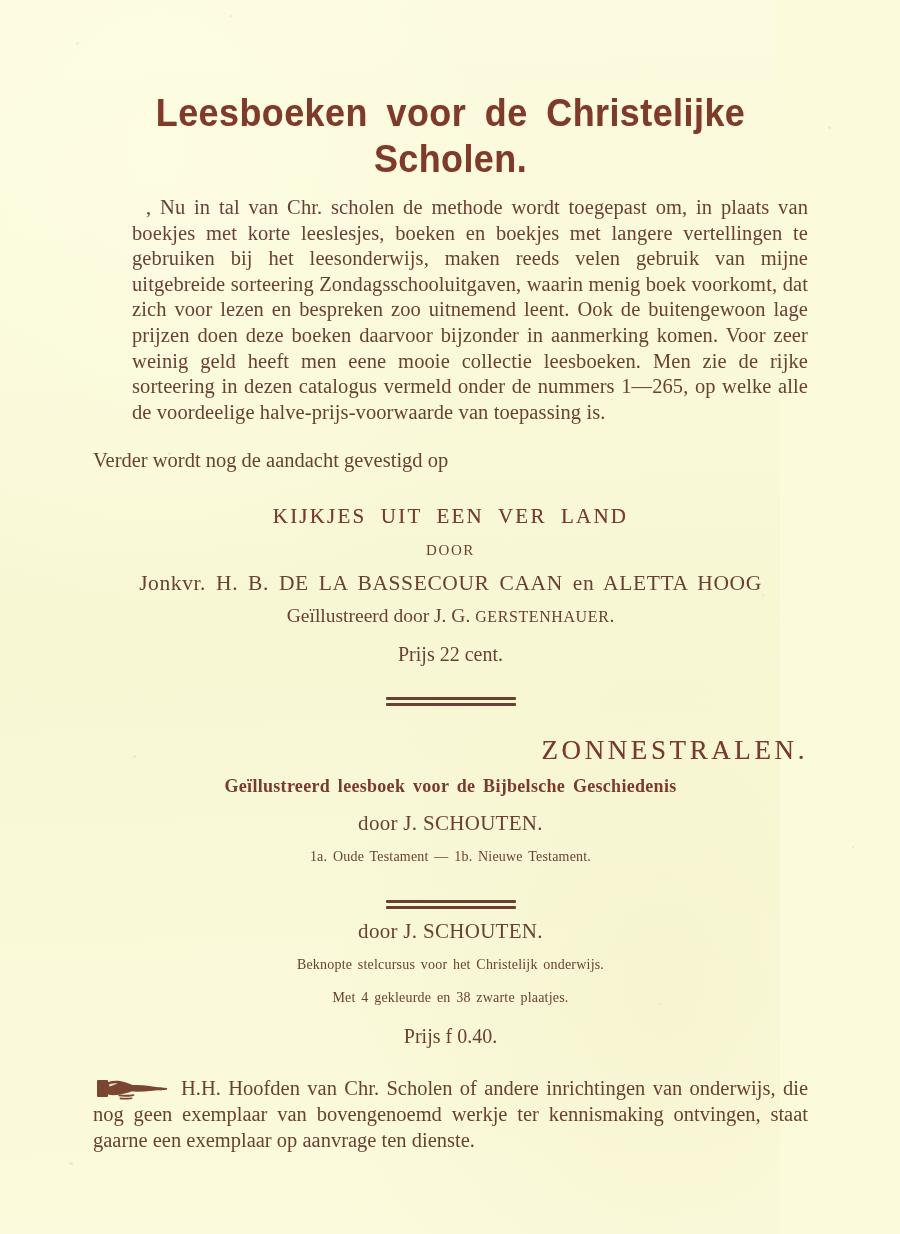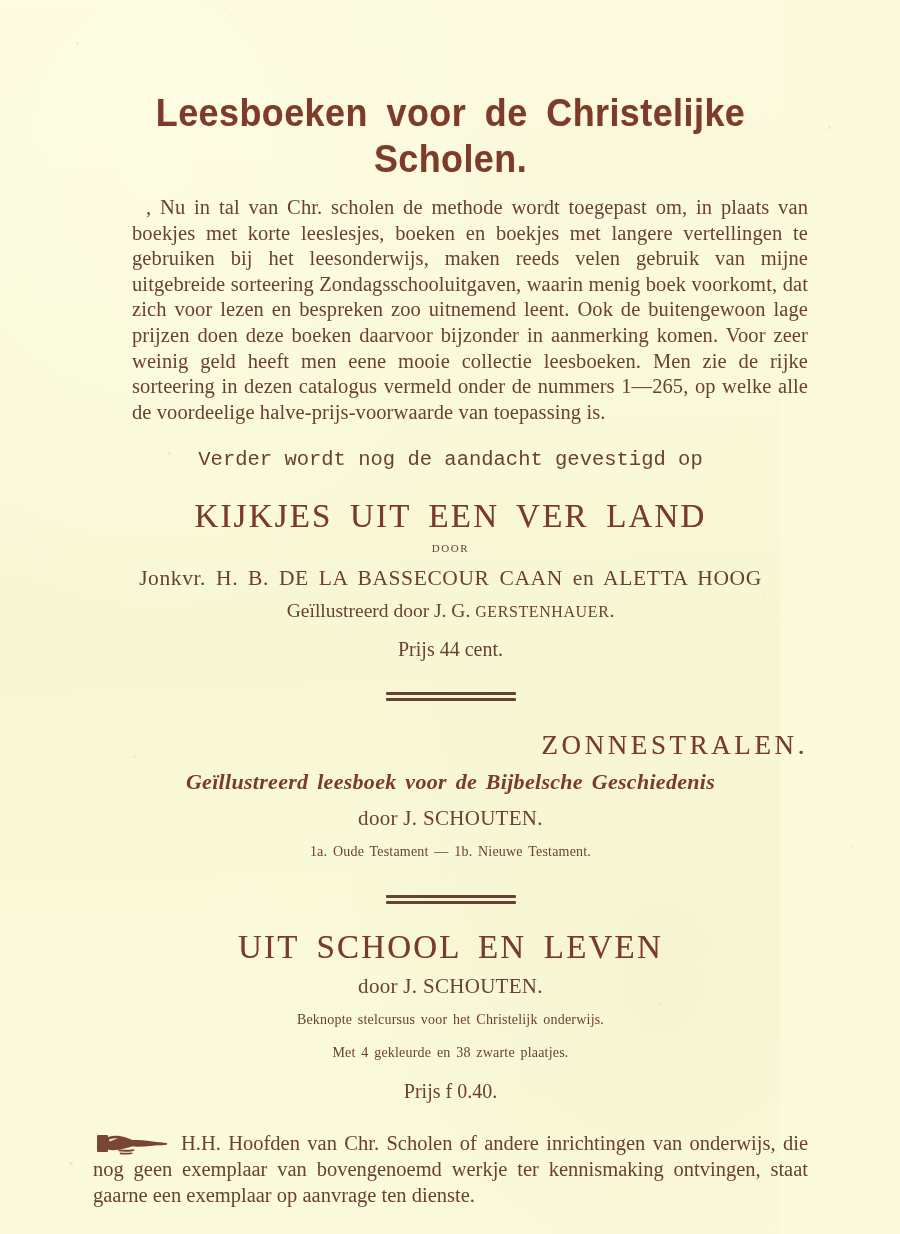--- a/index.html
+++ b/index.html
@@ -71,33 +71,32 @@
   }
   .body-par.lead {
     text-indent: 14px;
     margin-left: 39px;
   }
 
   .note-line {
     margin: 22px 0 0 0;
     font-size: 20.5px;
     line-height: 26px;
-    text-align: center;
-    color: #6b4034;
-    font-family: Liberation Mono, monospace;
+    text-align: left;
+    color: #6b4034;
   }
 
   
   .section {
     text-align: center;
   }
 
   .heading-display {
     margin: 26px 0 0 0;
-    font-size: 33px;
+    font-size: 21px;
     line-height: 34px;
     letter-spacing: 2.2px;
     word-spacing: 7px;
     color: #7a3a2c;
     font-weight: normal;
     text-shadow: 0 0 0.6px rgba(122,58,44,0.5);
   }
 
   .heading-zonne {
     margin: 28px 0 0 0;
@@ -105,32 +104,31 @@
     line-height: 32px;
     letter-spacing: 3.6px;
     color: #7a3a2c;
     font-weight: normal;
     text-shadow: 0 0 0.6px rgba(122,58,44,0.5);
     text-align: right;
   }
 
   .subhead-bold {
     margin: 6px 0 0 0;
-    font-size: 22px;
+    font-size: 18px;
     line-height: 29px;
     font-weight: bold;
     color: #7a3a2c;
     letter-spacing: 0.3px;
     word-spacing: 3px;
-    font-style: italic;
   }
 
   .byline-small {
     margin: 9px 0 0 0;
-    font-size: 11px;
+    font-size: 15px;
     letter-spacing: 1.6px;
     color: #6b4034;
   }
 
   .authors {
     margin: 11px 0 0 0;
     font-size: 21.5px;
     line-height: 27px;
     letter-spacing: 0.6px;
     word-spacing: 4px;
@@ -240,21 +238,21 @@
 
     <div class="section">
       <p class="heading-display">KIJKJES UIT EEN VER LAND</p>
 
       <p class="byline-small">DOOR</p>
 
       <p class="authors">Jonkvr. H. B. DE LA BASSECOUR CAAN en ALETTA HOOG</p>
 
       <p class="illustrator"><span>Geïllustreerd door J. G. </span><span class="smallcaps">GERSTENHAUER</span><span>.</span></p>
 
-      <p class="price">Prijs 44 cent.</p>
+      <p class="price">Prijs 22 cent.</p>
     </div>
 
     <div class="divider">
       <i class="r1"></i>
         <i class="r2"></i>
     </div>
 
     <div class="section">
       <p class="heading-zonne">ZONNESTRALEN.</p>
 
@@ -266,21 +264,20 @@
       <p class="detail-line">1a. Oude Testament — 1b. Nieuwe Testament.</p>
 
     </div>
 
     <div class="divider">
       <i class="r1"></i>
         <i class="r2"></i>
     </div>
 
     <div class="section">
-      <p class="heading-display">UIT SCHOOL EN LEVEN</p>
 
       <p class="doorline">door J. SCHOUTEN.</p>
 
       <p class="detail-line">Beknopte stelcursus voor het Christelijk onderwijs.</p>
 
       <p class="detail-line">Met 4 gekleurde en 38 zwarte plaatjes.</p>
 
       <p class="price">Prijs f 0.40.</p>
     </div>
 

